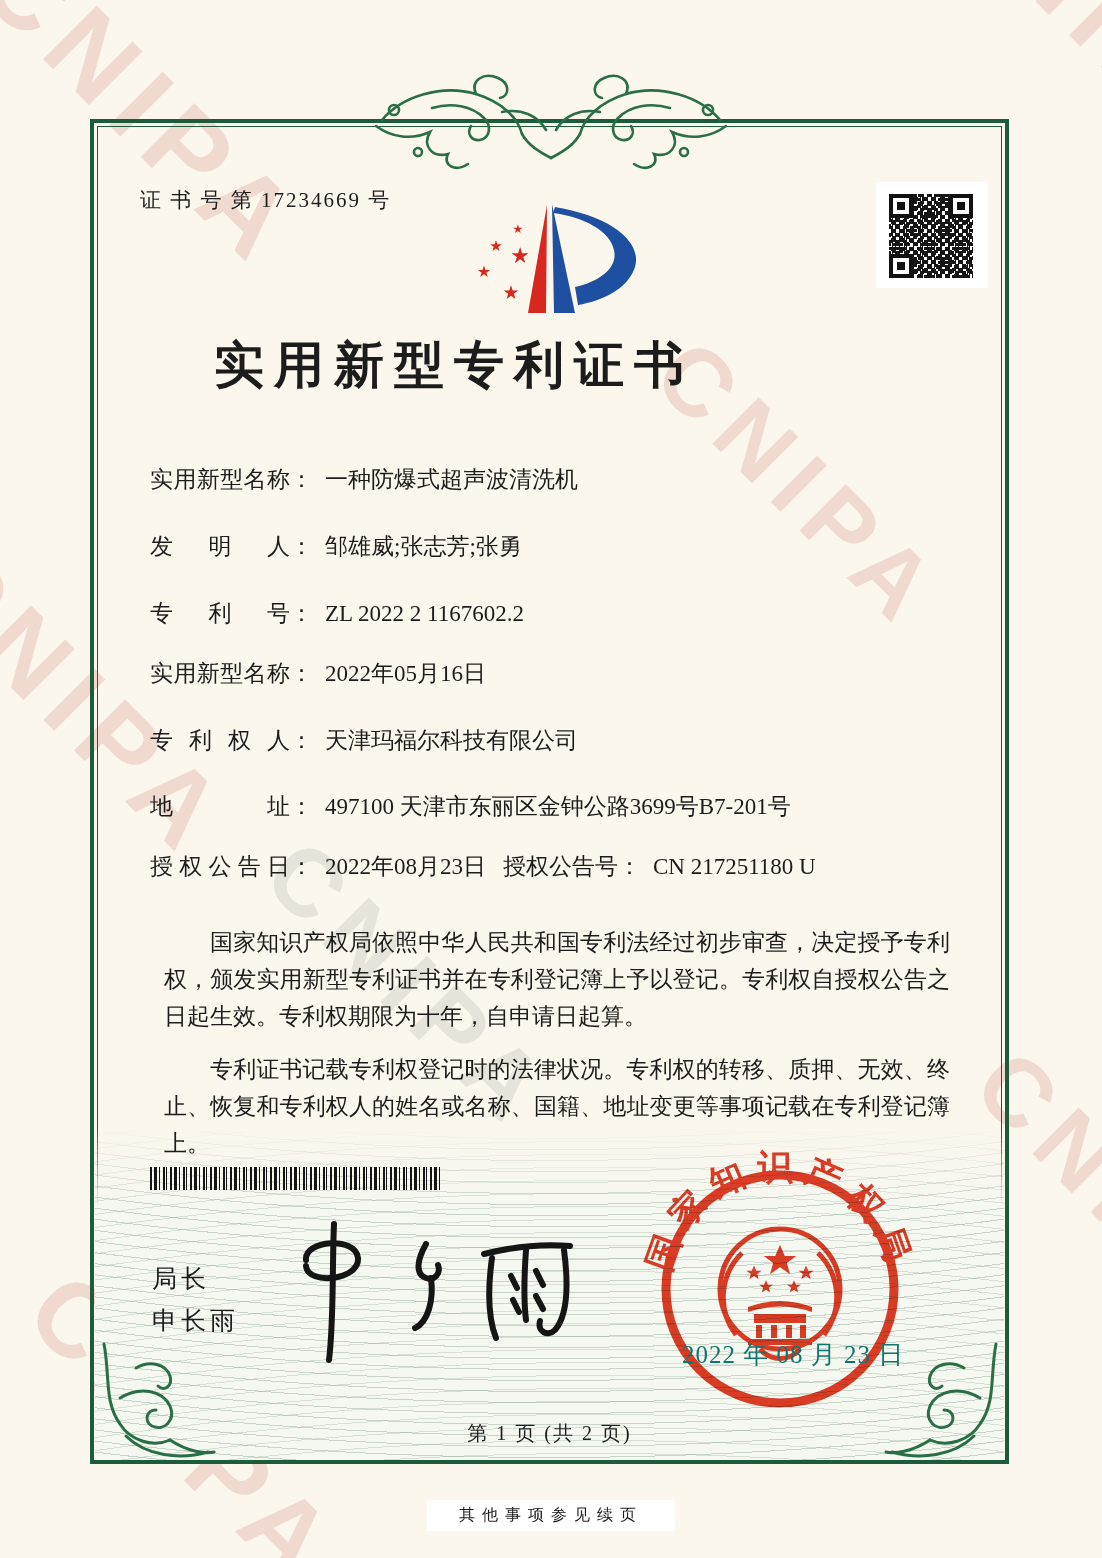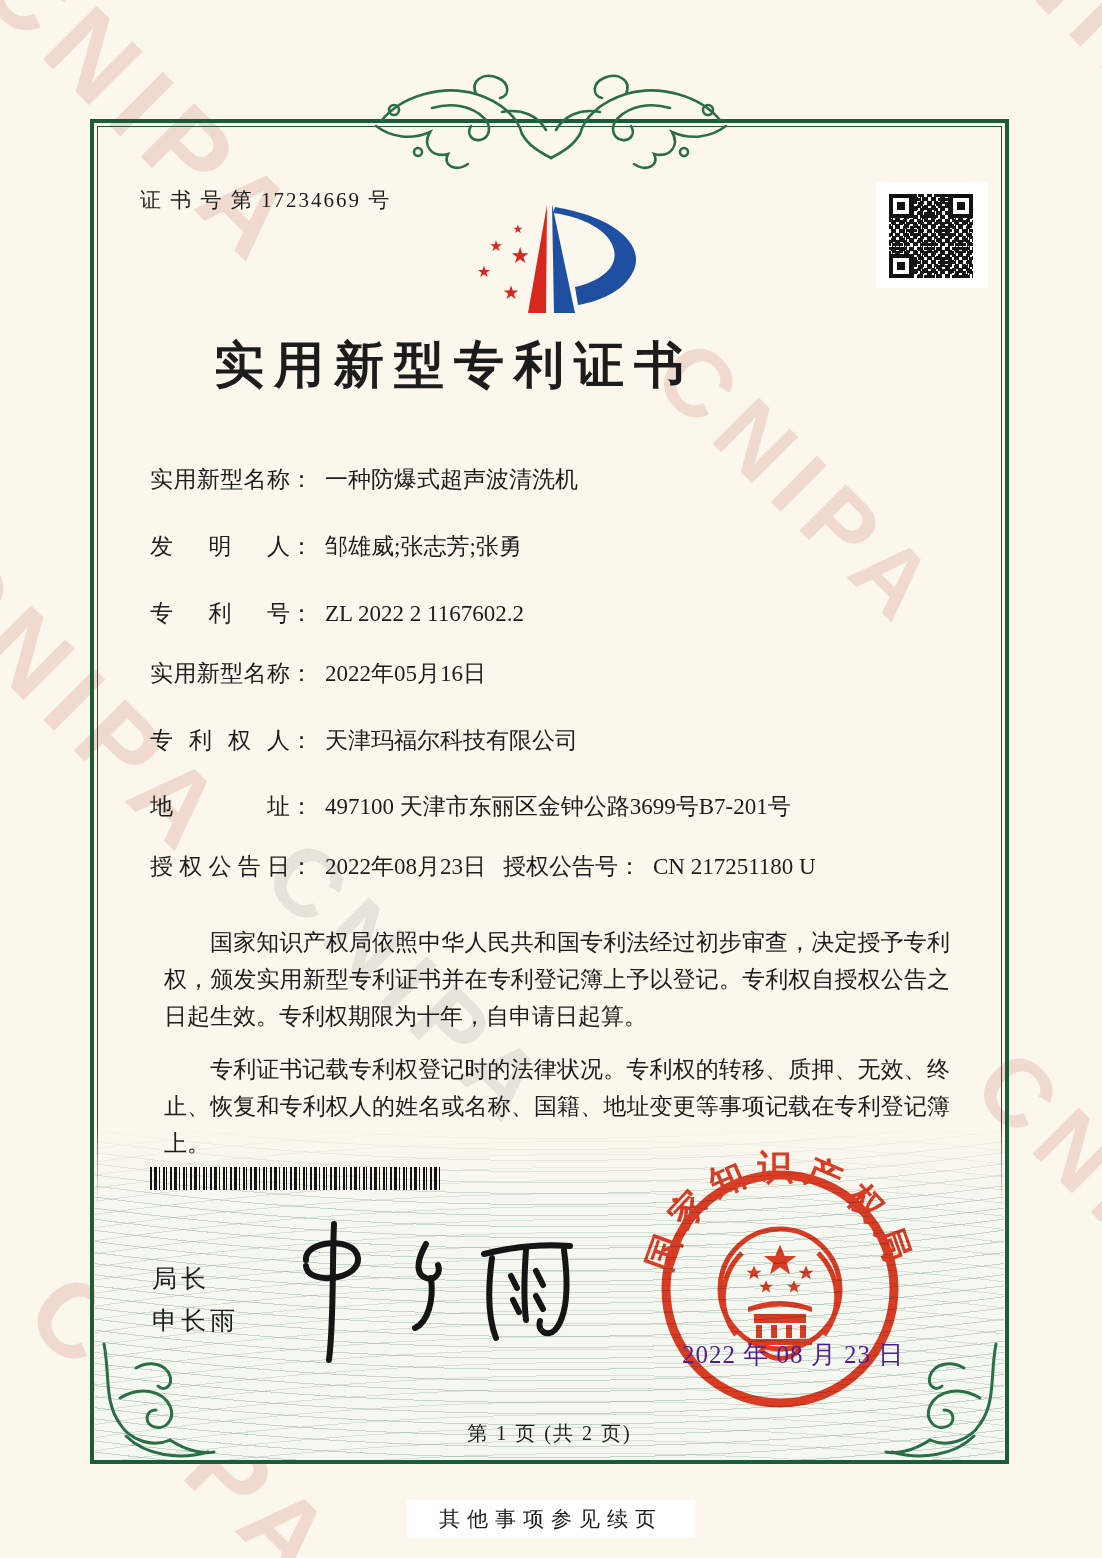--- a/index.html
+++ b/index.html
@@ -52,26 +52,26 @@
 
   
   .barcode{position:absolute;left:150px;top:1167px;width:292px;height:23px;background:
     repeating-linear-gradient(90deg,#141414 0 2px,rgba(0,0,0,0) 2px 4px,#141414 4px 7px,
       rgba(0,0,0,0) 7px 9px,#141414 9px 10px,rgba(0,0,0,0) 10px 13px,#141414 13px 15px,
       rgba(0,0,0,0) 15px 16px,#141414 16px 17px,rgba(0,0,0,0) 17px 20px);}
   .sig-title{position:absolute;left:152px;top:1262px;font-size:25px;letter-spacing:4px;}
   .sig-name{position:absolute;left:152px;top:1304px;font-size:25px;letter-spacing:4px;}
   .signature-svg{position:absolute;left:268px;top:1208px;}
   .seal-svg{position:absolute;left:630px;top:1139px;mix-blend-mode:multiply;opacity:.95;}
-  .seal-date{position:absolute;left:682px;top:1338px;width:220px;font-size:25px;color:#4c1d95;
+  .seal-date{position:absolute;left:682px;top:1338px;width:220px;font-size:25px;color:#0f766e;
              white-space:nowrap;letter-spacing:1px;}
   .pageinfo{position:absolute;left:90px;width:919px;top:1420px;text-align:center;
             font-size:20px;letter-spacing:2px;}
   .contnote{position:absolute;left:50%;transform:translateX(-50%);top:1500px;background:#ffffff;
-            padding:5px 32px;font-size:21px;letter-spacing:7px;white-space:nowrap;}
+            padding:5px 32px;font-size:16px;letter-spacing:7px;white-space:nowrap;}
 
   .ornament{position:absolute;pointer-events:none;}
 </style>
 </head>
 <body>
 
 <div class="page">
 
   <svg width="0" height="0" style="position:absolute">
     <defs>

